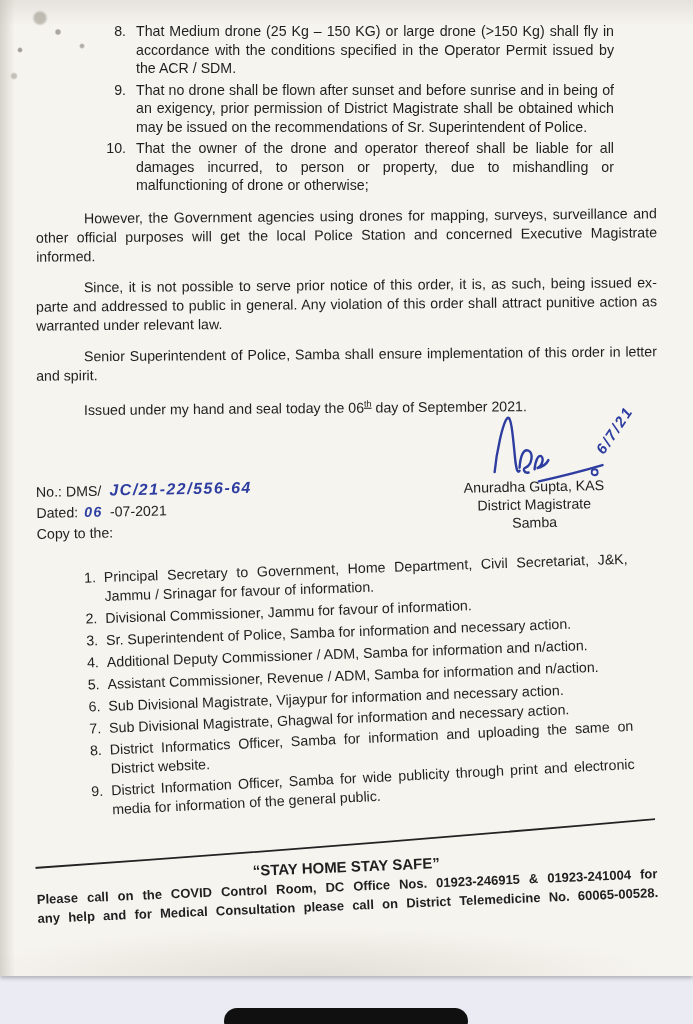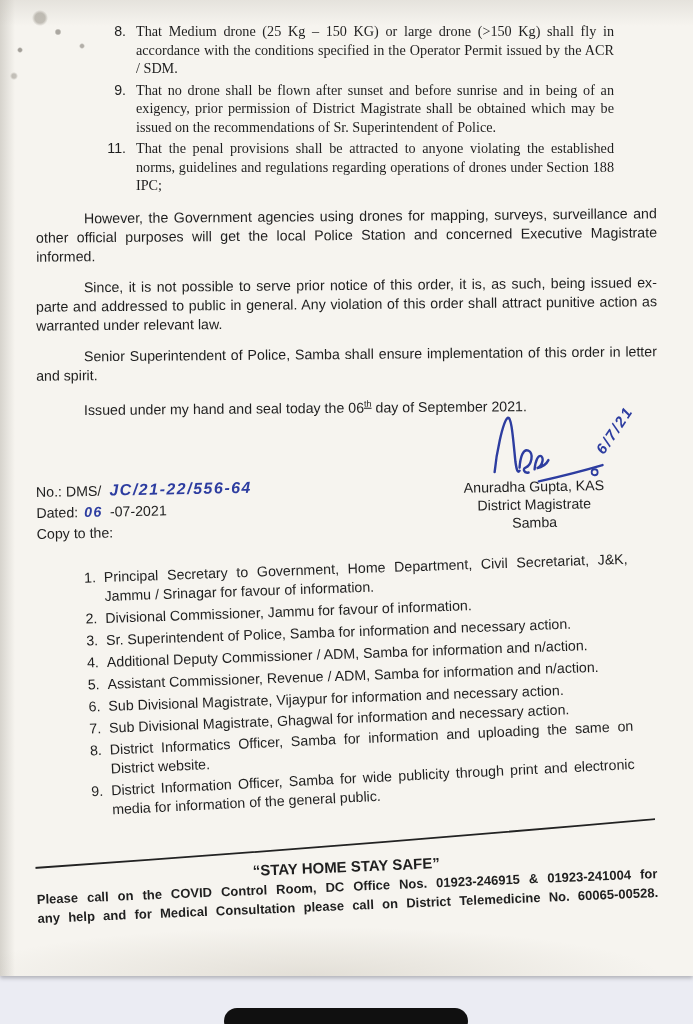--- a/index.html
+++ b/index.html
@@ -32,21 +32,21 @@
       radial-gradient(circle at 52px 26px, rgba(95,90,82,.50) 0 2px, transparent 3.5px),
       radial-gradient(circle at 76px 40px, rgba(95,90,82,.45) 0 1.5px, transparent 3px),
       radial-gradient(circle at 34px 12px, rgba(150,145,135,.55) 0 5px, transparent 8px),
       radial-gradient(circle at 8px 70px, rgba(120,115,105,.4) 0 2px, transparent 4px);
   }
 
   
   ol.clauses { list-style:none; margin-left:58px; width:520px; }
   ol.clauses li { display:flex; margin-bottom:3px; line-height:18.5px; }
   ol.clauses .num { width:32px; text-align:right; margin-right:10px; flex:none; }
-  ol.clauses .txt { flex:1; text-align:justify;font-family:Liberation Serif, serif; }
+  ol.clauses .txt { flex:1; text-align:justify; }
 
   
   .para {
     margin-top:12px; text-align:justify; text-indent:48px;
     line-height:19px; transform:rotate(-0.5deg);
   }
   .issued { text-align:left; }
   .issued sup { font-size:9px; vertical-align:super;text-decoration:underline; }
 
   
@@ -104,22 +104,22 @@
     <ol class="clauses">
       <li>
         <span class="num">8.</span>
         <span class="txt">That Medium drone (25 Kg – 150 KG) or large drone (&gt;150 Kg) shall fly in accordance with the conditions specified in the Operator Permit issued by the ACR / SDM.</span>
       </li>
       <li>
         <span class="num">9.</span>
         <span class="txt">That no drone shall be flown after sunset and before sunrise and in being of an exigency, prior permission of District Magistrate shall be obtained which may be issued on the recommendations of Sr. Superintendent of Police.</span>
       </li>
       <li>
-        <span class="num">11.</span>
-        <span class="txt">That the penal provisions shall be attracted to anyone violating the established norms, guidelines and regulations regarding operations of drones under Section 188 IPC;</span>
+        <span class="num">10.</span>
+        <span class="txt">That the owner of the drone and operator thereof shall be liable for all damages incurred, to person or property, due to mishandling or malfunctioning of drone or otherwise;</span>
       </li>
     </ol>
 
     <p class="para">However, the Government agencies using drones for mapping, surveys, surveillance and other official purposes will get the local Police Station and concerned Executive Magistrate informed.</p>
     <p class="para">Since, it is not possible to serve prior notice of this order, it is, as such, being issued ex-parte and addressed to public in general. Any violation of this order shall attract punitive action as warranted under relevant law.</p>
     <p class="para">Senior Superintendent of Police, Samba shall ensure implementation of this order in letter and spirit.</p>
 
     <p class="para issued">
       <span>Issued under my hand and seal today the 06</span><sup>th</sup><span> day of September 2021.</span>
     </p>

